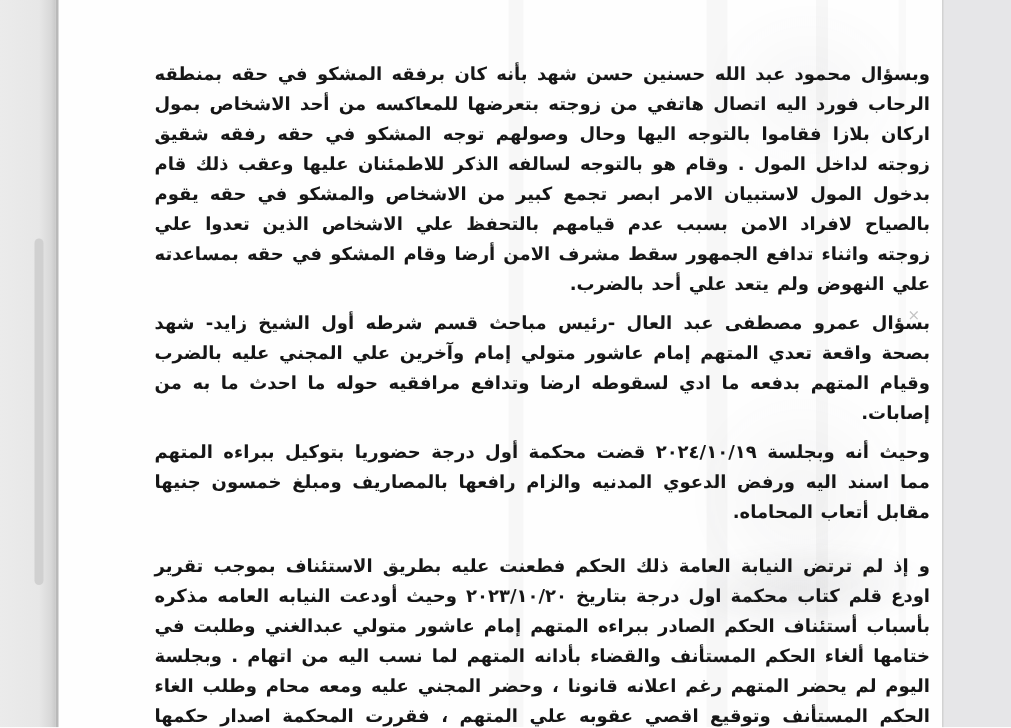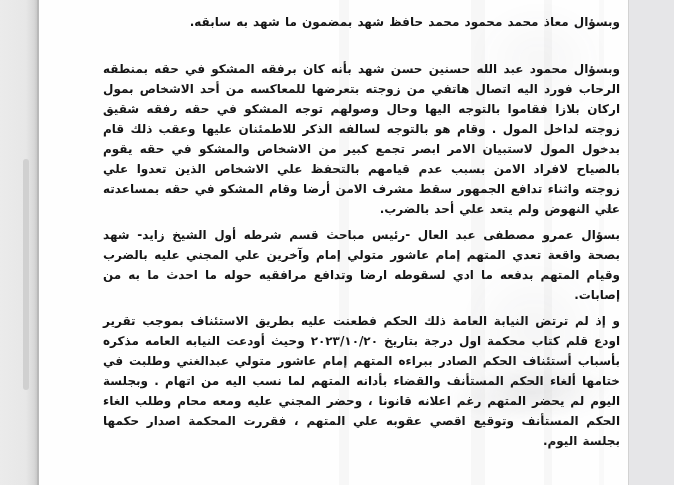--- a/index.html
+++ b/index.html
@@ -125,21 +125,21 @@
     <div class="streak s1"></div>
     <div class="streak s2"></div>
     <div class="streak s3"></div>
     <div class="streak s4"></div>
     <div class="smudge m1"></div>
     <div class="smudge m2"></div>
     <div class="smudge m3"></div>
     <div class="artifact-x">×</div>
 
     <div class="content">
-      <p class="p1">وبسؤال معاذ محمد محمود محمد حافظ شهد بمضمون ما شهد به سابقه.</p>
       <p class="p2">وبسؤال محمود عبد الله حسنين حسن شهد بأنه كان برفقه المشكو في حقه بمنطقه الرحاب فورد اليه اتصال هاتفي من زوجته بتعرضها للمعاكسه من أحد الاشخاص بمول اركان بلازا فقاموا بالتوجه اليها وحال وصولهم توجه المشكو في حقه رفقه شقيق زوجته لداخل المول . وقام هو بالتوجه لسالفه الذكر للاطمئنان عليها وعقب ذلك قام بدخول المول لاستبيان الامر ابصر تجمع كبير من الاشخاص والمشكو في حقه يقوم بالصياح لافراد الامن بسبب عدم قيامهم بالتحفظ علي الاشخاص الذين تعدوا علي زوجته واثناء تدافع الجمهور سقط مشرف الامن أرضا وقام المشكو في حقه بمساعدته علي النهوض ولم يتعد علي أحد بالضرب.</p>
       <p class="p4">بسؤال عمرو مصطفى عبد العال -رئيس مباحث قسم شرطه أول الشيخ زايد- شهد بصحة واقعة تعدي المتهم إمام عاشور متولي إمام وآخرين علي المجني عليه بالضرب وقيام المتهم بدفعه ما ادي لسقوطه ارضا وتدافع مرافقيه حوله ما احدث ما به من إصابات.</p>
+      <p class="p5">وحيث أنه وبجلسة ٢٠٢٤/١٠/١٩ قضت محكمة أول درجة حضوريا بتوكيل ببراءه المتهم مما اسند اليه ورفض الدعوي المدنيه والزام رافعها بالمصاريف ومبلغ خمسون جنيها مقابل أتعاب المحاماه.</p>
       <p class="p6">و إذ لم ترتض النيابة العامة ذلك الحكم فطعنت عليه بطريق الاستئناف بموجب تقرير اودع قلم كتاب محكمة اول درجة بتاريخ ٢٠٢٣/١٠/٢٠ وحيث أودعت النيابه العامه مذكره بأسباب أستئناف الحكم الصادر ببراءه المتهم إمام عاشور متولي عبدالغني وطلبت في ختامها ألغاء الحكم المستأنف والقضاء بأدانه المتهم لما نسب اليه من اتهام . وبجلسة اليوم لم يحضر المتهم رغم اعلانه قانونا ، وحضر المجني عليه ومعه محام وطلب الغاء الحكم المستأنف وتوقيع اقصي عقوبه علي المتهم ، فقررت المحكمة اصدار حكمها بجلسة اليوم.</p>
 
     </div>
   </div>
 
 </div>
 
 </body></html>

